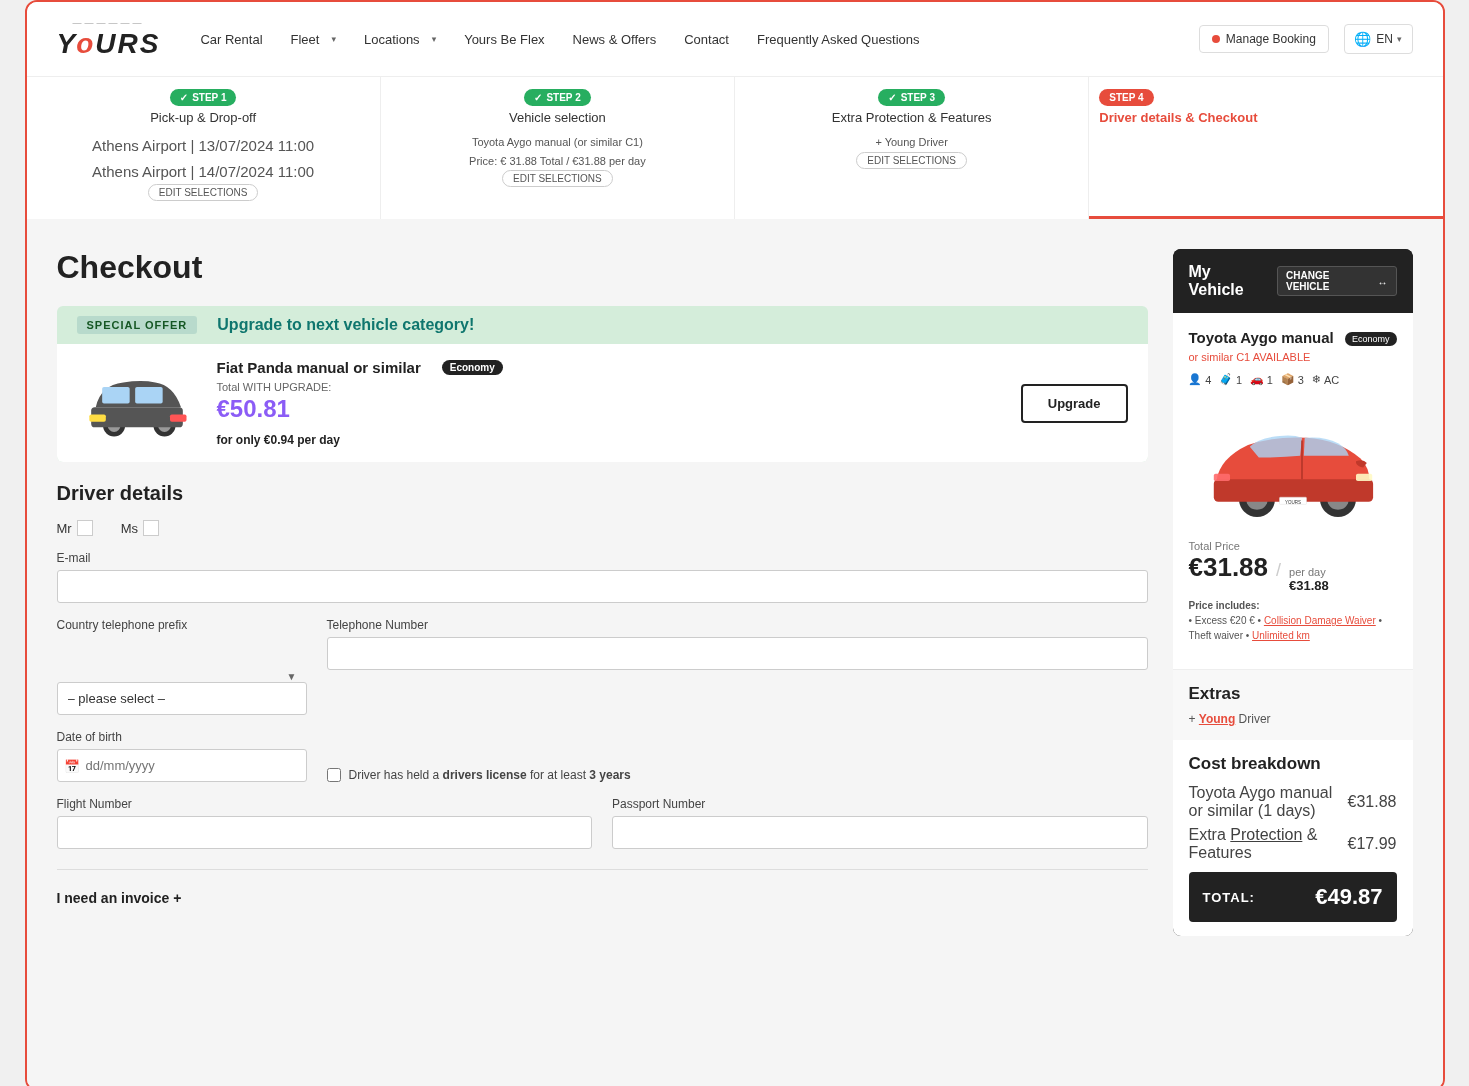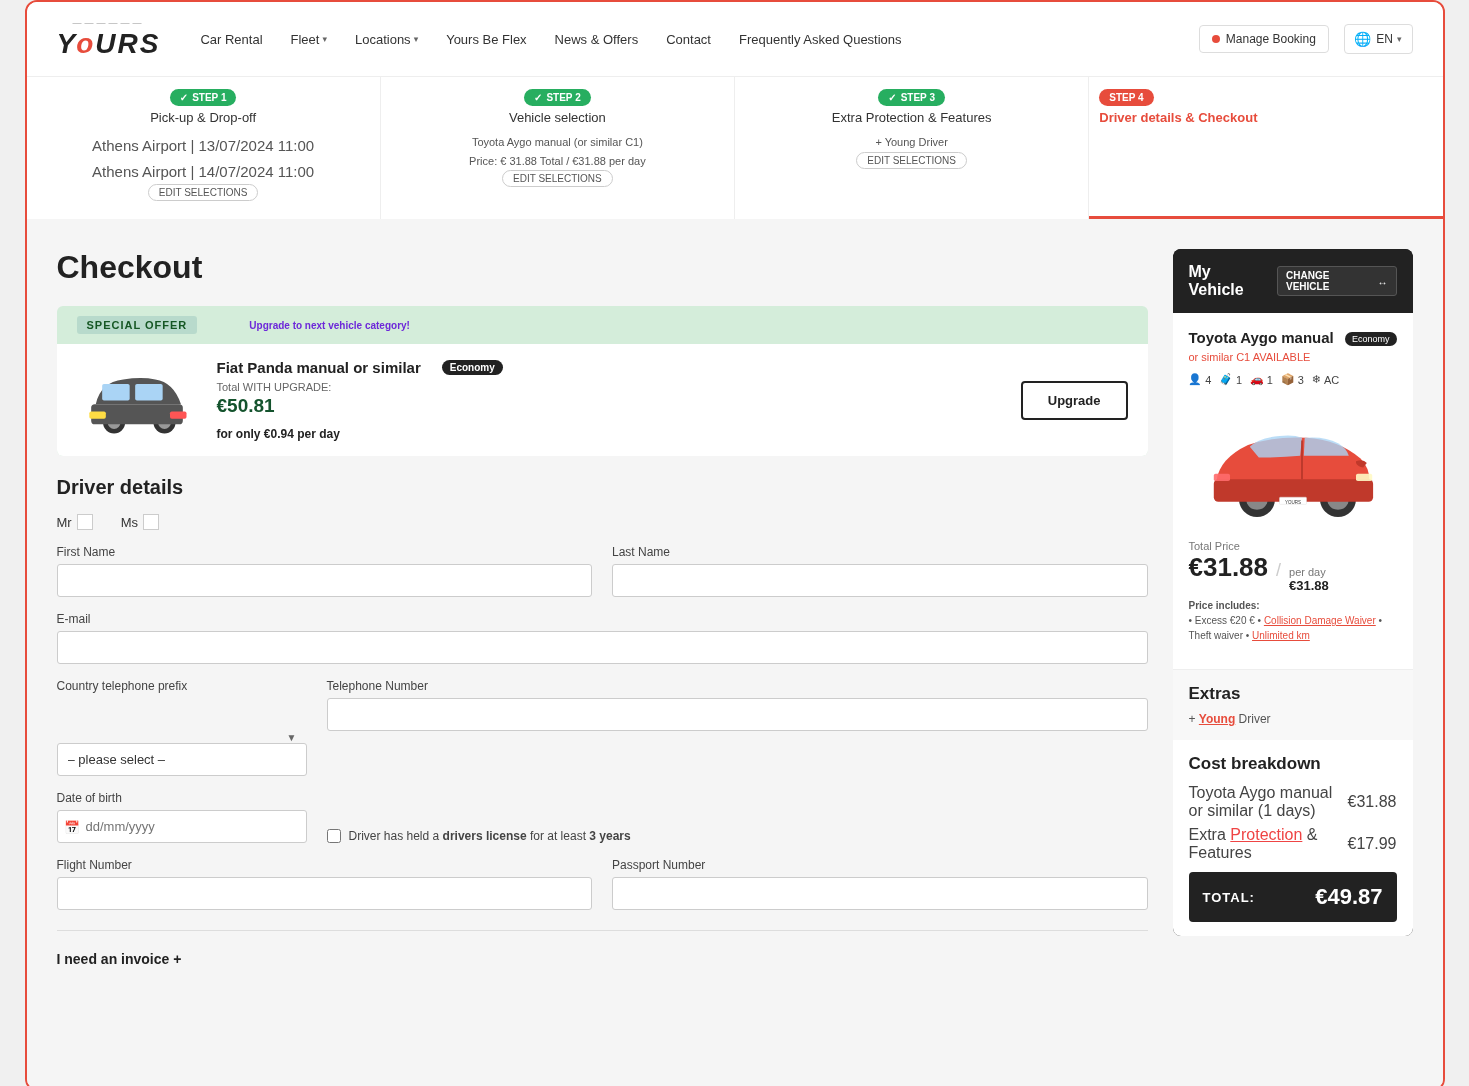--- a/index.html
+++ b/index.html
@@ -5,50 +5,50 @@
     * { box-sizing: border-box; margin: 0; padding: 0; }
     body { font-family: Arial, sans-serif; background: #f0f0f0; display: flex; justify-content: center; align-items: center; min-height: 100vh; }
     .page-wrapper { width: 1420px; min-height: 1040px; background: #fff; border: 2px solid #e74c3c; border-radius: 12px; overflow: hidden; position: relative; }
     
     
     .header { display: flex; align-items: center; padding: 0 30px; height: 75px; border-bottom: 1px solid #eee; background: #fff; }
     .logo { display: flex; align-items: center; margin-right: 40px; }
     .logo-text { font-size: 28px; font-weight: 900; letter-spacing: 2px; color: #222; font-style: italic; }
     .nav { display: flex; align-items: center; gap: 28px; flex: 1; }
     .nav-item { font-size: 13px; color: #333; cursor: pointer; white-space: nowrap; }
-    .nav-item-dropdown { display: flex; align-items: center; gap: 3px; }
+    .nav-item-dropdown { display: flex; align-items: center; gap: 12px; }
     .chevron { font-size: 9px; color: #666; }
     .header-right { display: flex; align-items: center; gap: 15px; }
     .manage-booking { display: flex; align-items: center; gap: 6px; font-size: 12px; color: #333; border: 1px solid #ddd; border-radius: 4px; padding: 6px 12px; cursor: pointer; }
     .manage-dot { width: 8px; height: 8px; background: #e74c3c; border-radius: 50%; }
     .lang-selector { display: flex; align-items: center; gap: 4px; font-size: 12px; color: #333; cursor: pointer; border: 1px solid #ddd; border-radius: 4px; padding: 6px 10px; }
     .globe-icon { font-size: 14px; }
     .edit-btn { font-size: 10px; color: #555; border: 1px solid #ccc; border-radius: 10px; padding: 2px 10px; cursor: pointer; margin-bottom: 10px; background: #fff; }
 
     
     .main-content { display: flex; background: #f5f5f5; min-height: 870px; padding: 30px; gap: 25px; }
     .left-panel { flex: 1; }
     .right-panel { width: 240px; flex-shrink: 0; }
 
     
     .checkout-title { font-size: 32px; font-weight: 700; color: #222; margin-bottom: 20px; }
 
     
     .special-offer-box { background: #d4edda; border-radius: 6px; margin-bottom: 20px; overflow: hidden; }
     .special-offer-header { display: flex; align-items: center; padding: 10px 20px; }
     .special-offer-label { font-size: 11px; font-weight: 700; color: #155724; background: #b8dacc; padding: 3px 10px; border-radius: 3px; margin-right: 20px; letter-spacing: 1px; }
-    .special-offer-text { font-size: 10px; color: #6d28d9; font-weight: 600; margin-left: 32px; }
+    .special-offer-text { font-size: 16px; color: #0f766e; font-weight: 600; }
     .special-offer-body { display: flex; align-items: center; padding: 15px 20px; background: #fff; gap: 20px; }
     .offer-car-img { width: 120px; height: 80px; display: flex; align-items: center; justify-content: center; }
     .offer-car-svg { width: 110px; height: 70px; }
     .offer-details { flex: 1; }
     .offer-name { font-size: 15px; font-weight: 600; color: #222; display: flex; align-items: center; gap: 21px; margin-bottom: 5px; }
     .economy-badge { background: #222; color: #fff; font-size: 10px; padding: 2px 8px; border-radius: 10px; }
     .offer-total-label { font-size: 11px; color: #666; margin-bottom: 2px; }
-    .offer-price { font-size: 19px; font-weight: 700; color: #14532d; margin-bottom: 10px; }
+    .offer-price { font-size: 24px; font-weight: 700; color: #8b5cf6; margin-bottom: 10px; }
     .offer-per-day { font-size: 12px; color: #555; }
     .offer-per-day span { font-weight: 700; color: #222; }
     .upgrade-btn { background: #fff; border: 2px solid #222; color: #222; font-size: 13px; font-weight: 600; padding: 10px 25px; border-radius: 4px; cursor: pointer; white-space: nowrap; }
 
     
     .section-title { font-size: 20px; font-weight: 700; color: #222; margin-bottom: 15px; margin-top: 10px; }
     .gender-row { display: flex; align-items: center; gap: 28px; margin-bottom: 15px; }
     .gender-option { display: flex; align-items: center; gap: 5px; font-size: 13px; color: #333; }
     .gender-checkbox { width: 16px; height: 16px; border: 1px solid #ccc; background: #fff; cursor: pointer; }
     .form-row { display: flex; gap: 20px; margin-bottom: 15px; }
@@ -253,30 +253,20 @@
         <div class="gender-option">
           <span>Mr</span>
           <div class="gender-checkbox"></div>
         </div>
         <div class="gender-option">
           <span>Ms</span>
           <div class="gender-checkbox"></div>
         </div>
       </div>
 
-      <div class="form-row">
-        <div class="form-group">
-          <label class="form-label">First Name</label>
-          <input class="form-input" type="text" style="">
-        </div>
-        <div class="form-group">
-          <label class="form-label">Last Name</label>
-          <input class="form-input" type="text" style="">
-        </div>
-      </div>
 
       <div class="form-row">
         <div class="form-group">
           <label class="form-label">E-mail</label>
           <input class="form-input" type="email" style="width: 100%;">
         </div>
       </div>
 
       <div class="form-row">
         <div class="form-group" style="flex:0 0 250px;">
@@ -402,21 +392,21 @@
           </div>
         </div>
 
         <div class="cost-breakdown">
           <div class="breakdown-title">Cost breakdown</div>
           <div class="breakdown-row">
             <span>Toyota Aygo manual or similar (1 days)</span>
             <span>€31.88</span>
           </div>
           <div class="breakdown-row">
-            <span>Extra <a href="#" style="color:#ef4444;">Protection</a> &amp; Features</span>
+            <span>Extra <a href="#" style="color:#404040;">Protection</a> &amp; Features</span>
             <span>€17.99</span>
           </div>
           <div class="total-box">
             <span class="total-label">TOTAL:</span>
             <span class="total-amount">€49.87</span>
           </div>
         </div>
       </div>
 
     </div>

